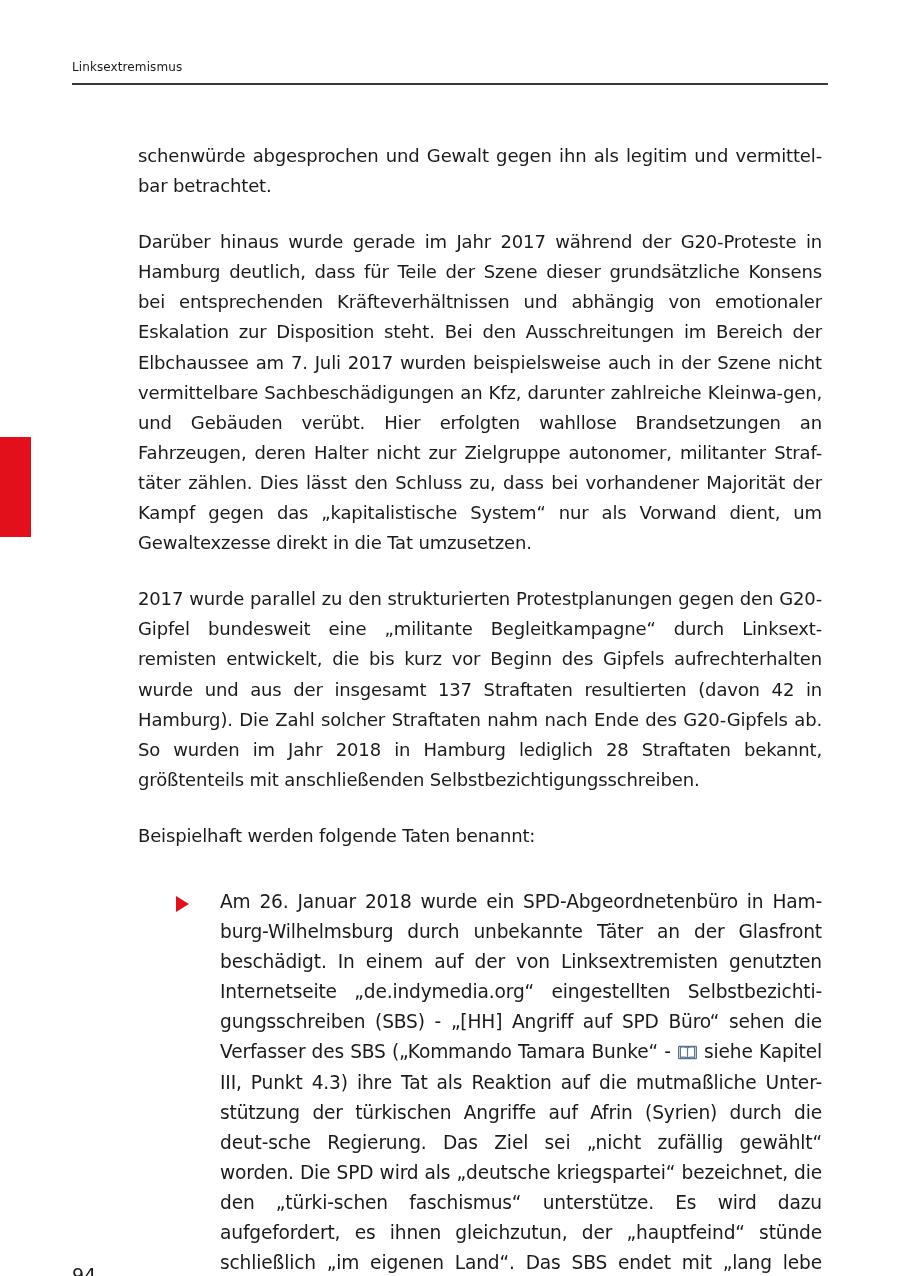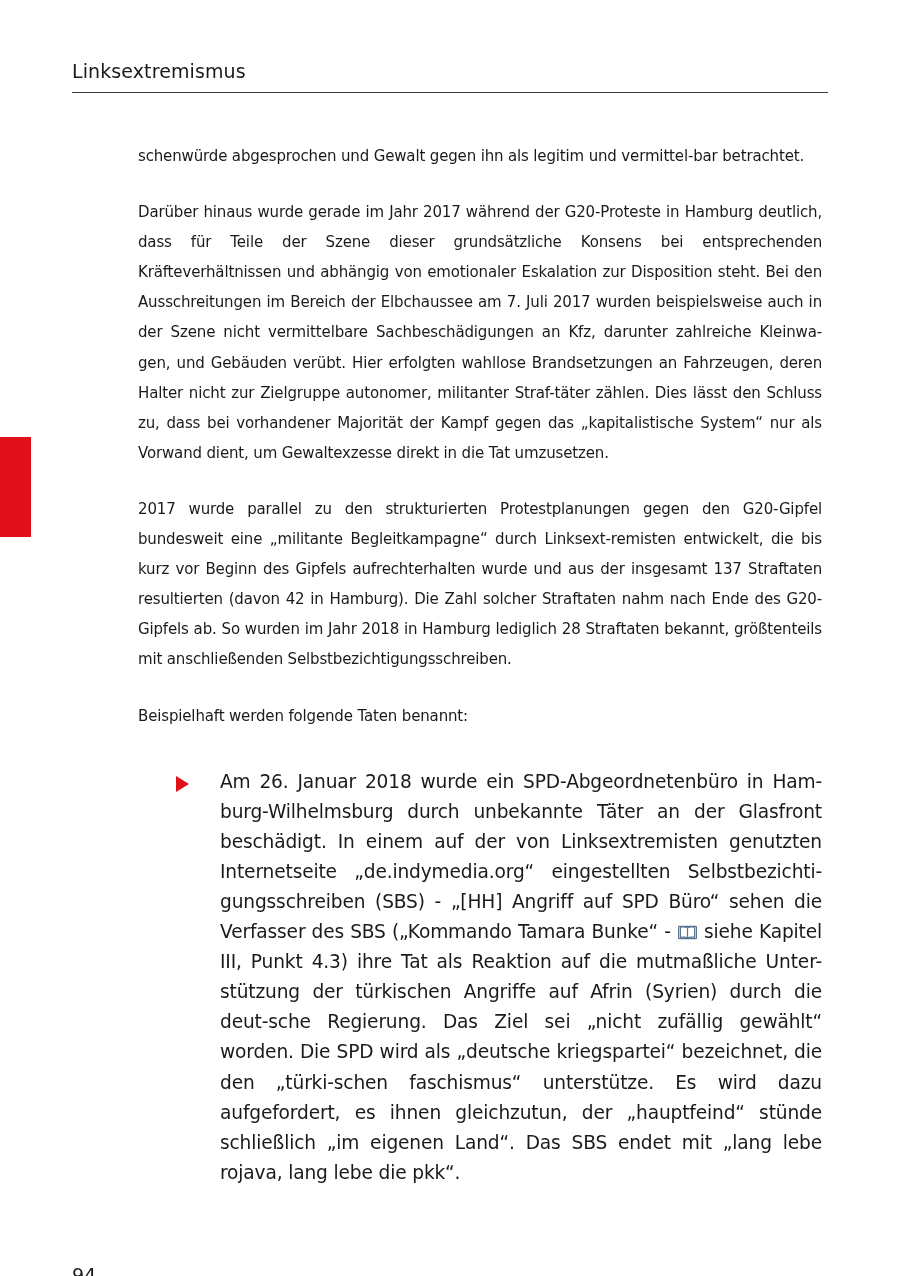--- a/index.html
+++ b/index.html
@@ -22,21 +22,21 @@
   }
 
   
   .running-head {
     position: absolute;
     left: 72px;
     top: 60px;
     width: 756px;
   }
   .running-head .rh-text {
-    font-size: 19px;
+    font-size: 12px;
     line-height: 1.2;
     letter-spacing: 0.1px;
     color: #1a1a1a;
     font-family: "DejaVu Sans", sans-serif;
     padding-bottom: 9px;
     display: block;
   }
   .running-head .rh-rule {
     display: block;
     height: 1.4px;
@@ -57,21 +57,21 @@
   
   .column {
     position: absolute;
     left: 138px;
     top: 141px;
     width: 684px;
   }
 
   p.body-par {
     margin: 0 0 26px 0;
-    font-size: 15px;
+    font-size: 18px;
     line-height: 30.1px;
     text-align: justify;
     text-justify: inter-word;
     hyphens: manual;
     color: #1a1a1a;
     font-family: "DejaVu Sans", sans-serif;
     letter-spacing: -0.15px;
   }
   p.body-par.last-of-run {
     margin-bottom: 0;

